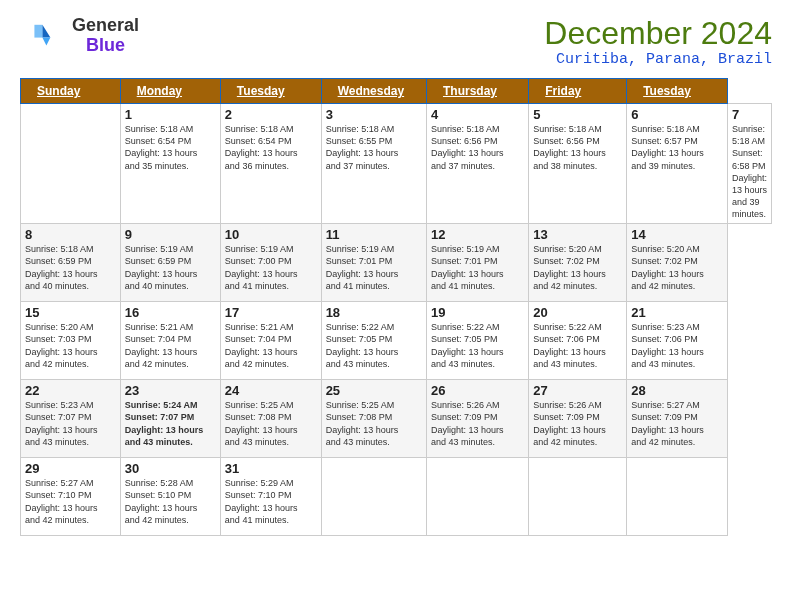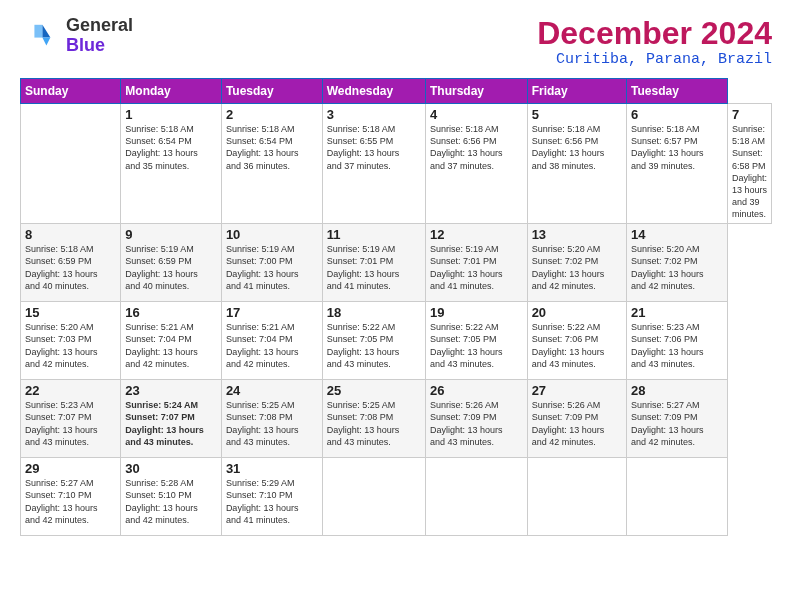--- a/index.html
+++ b/index.html
@@ -15,60 +15,62 @@
     }
     .header {
       display: flex;
       align-items: flex-start;
       justify-content: space-between;
       margin-bottom: 10px;
     }
     .logo {
       display: flex;
       align-items: center;
-      gap: 14px;
+      gap: 20px;
+      text-align: center;
     }
     .logo-text {
       font-size: 18px;
       font-weight: bold;
       line-height: 1.1;
     }
     .logo-general { color: #333; }
     .logo-blue { color: #6d28d9; }
     .logo-icon {
       width: 32px;
       height: 32px;
     }
     .title-block {
       text-align: right;
     }
     .month-title {
       font-size: 32px;
-      font-weight: bold;
-      color: #be185d;
+      font-weight: normal;
+      color: #4d7c0f;
       line-height: 1.1;
     }
     .location {
       font-size: 15px;
       color: #1d4ed8;
       font-family: Liberation Mono, monospace;
     }
     table {
       width: 100%;
       border-collapse: collapse;
       font-size: 9.5px;
     }
     thead th {
-      background-color: #a21caf;
+      background-color: #a16207;
       color: #fff;
-      padding: 5px 4px;
+      padding: 5px 16px;
       text-align: left;
       font-size: 12px;
       font-weight: bold;
       border: 1px solid #1565c0;
+      text-decoration: underline;
     }
     tbody td {
       border: 1px solid #ccc;
       vertical-align: top;
       padding: 3px 4px;
       width: 14.28%;
       height: 78px;
       background: #fff;
     }
     tbody tr:nth-child(even) td {

